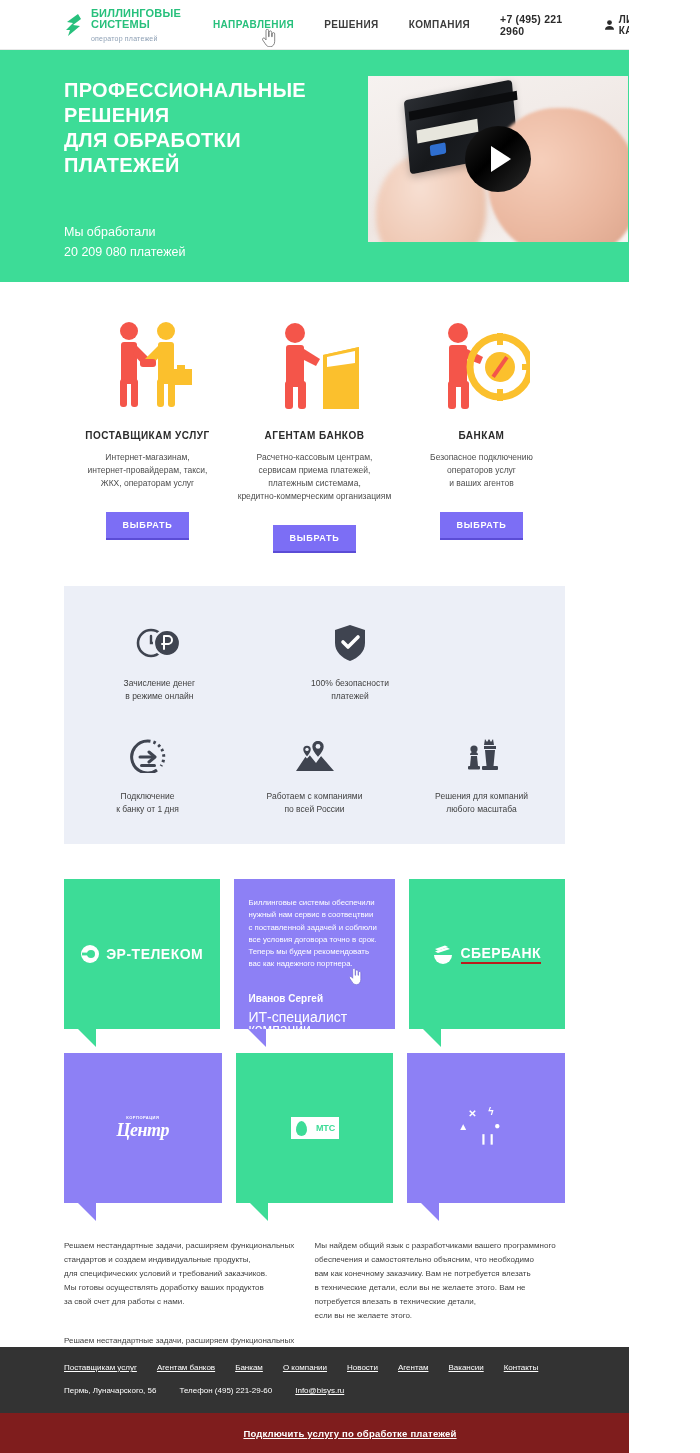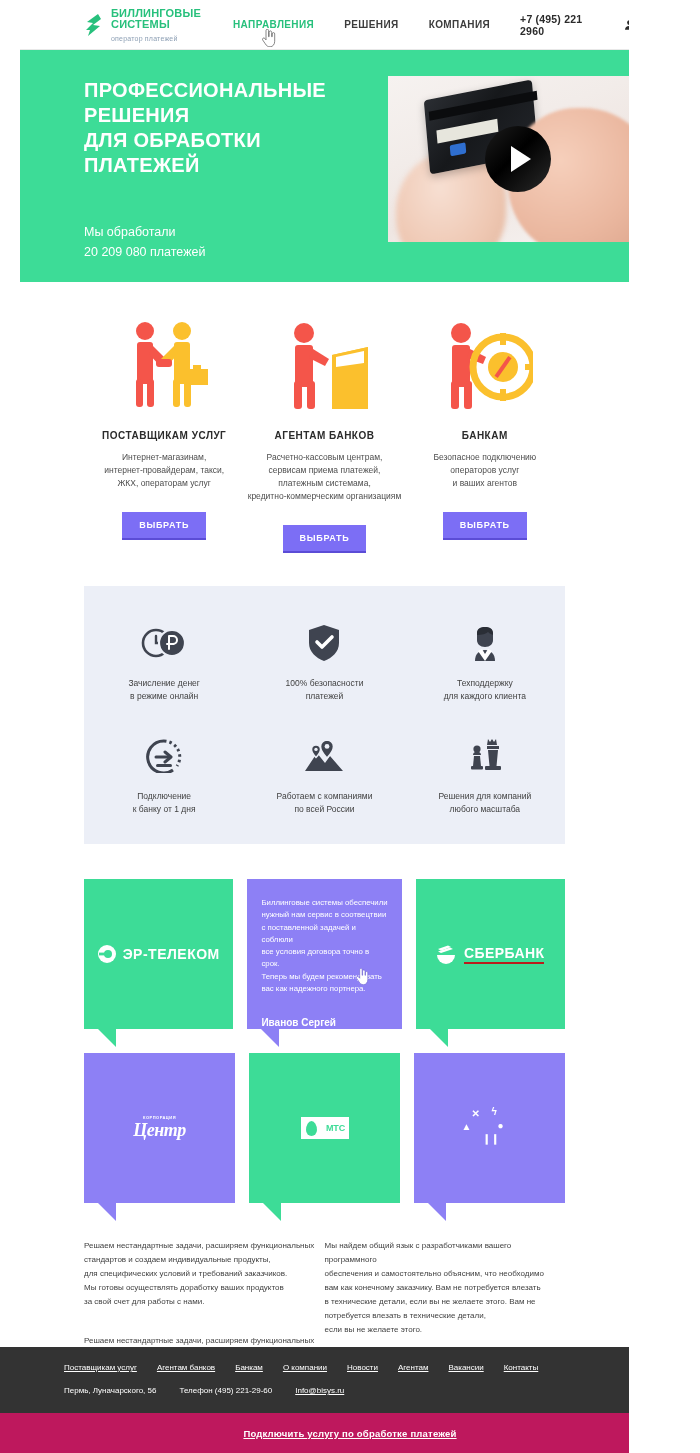--- a/index.html
+++ b/index.html
@@ -3,21 +3,21 @@
 <meta charset="utf-8">
 <style>
   * { box-sizing: border-box; margin: 0; padding: 0; }
   html, body {
     width: 700px;
     background: #ffffff;
     font-family: "Liberation Sans", sans-serif;
     color: #3c3c3c;
     -webkit-font-smoothing: antialiased;
   }
-  .page { width: 629px; height: 1453px; position: relative; overflow: hidden; background:#fff;padding-left:20px; }
+  .page { width: 629px; height: 1453px; position: relative; overflow: hidden; background:#fff; }
 
   
   .header {
     height: 50px; width: 700px;
     display: flex; align-items: center;
     background: #ffffff;
     border-bottom: 1px solid #e8e8e8;
   }
   .logo-wrap { display: flex; align-items: center; margin-left: 64px; }
   .logo-mark { width: 20px; height: 24px; position: relative; margin-right: 7px; flex: none; }
@@ -184,21 +184,21 @@
   .footer-dark { background: #333333; padding: 16px 64px 18px 64px; }
   .f-links { display: flex; flex-wrap: wrap; }
   .f-link {
     color: #ffffff; font-size: 8px; margin-right: 20px;
     text-decoration: underline; cursor: pointer;
   }
   .f-contacts { display: flex; margin-top: 14px; align-items: center; }
   .f-ct { color: #ffffff; font-size: 8px; margin-right: 23px; }
   .f-ct.link { text-decoration: underline; cursor:pointer; margin-right:0;}
   .footer-cta {
-    background: #be185d; height: 40px;
+    background: #7f1d1d; height: 40px;
     display: flex; align-items: center; justify-content: center;
   }
   .cta-link {
     color: #ffffff; font-size: 9.5px; font-weight: bold;
     text-decoration: underline; letter-spacing: .2px; cursor: pointer;
   }
 </style>
 </head>
 <body>
 
@@ -371,34 +371,20 @@
             <path d="M15 0 L30 5 v13c0 9-7 15-15 18C7 33 0 27 0 18V5z" fill="#3f4450"></path>
             <path d="M8 17 l5 5 10-10" stroke="#fff" stroke-width="3.6" fill="none" stroke-linecap="round" stroke-linejoin="round"></path>
           </svg>
         </div>
         <div class="feat-label">
           <div>100% безопасности</div>
           <div>платежей</div>
         </div>
       </div>
 
-      <div class="feat-cell">
-        <div class="feat-icon">
-          <svg width="32" height="36" viewBox="0 0 32 36">
-            <path d="M16 2c-5 0-8 3-8 8v5c0 4 3 7 8 7s8-3 8-7v-5c0-5-3-8-8-8z" fill="#3f4450"></path>
-            <path d="M8 8c0-4 3-6 8-6s8 2 8 6v2c-3-1-5-3-5-3-2 2-6 3-11 3z" fill="#2a2e36"></path>
-            <path d="M6 36c0-7 4-11 10-11s10 4 10 11z" fill="#3f4450"></path>
-            <path d="M13 24 l3 5 3-5 4 2-7 10-7-10z" fill="#ffffff"></path>
-          </svg>
-        </div>
-        <div class="feat-label">
-          <div>Техподдержку</div>
-          <div>для каждого клиента</div>
-        </div>
-      </div>
     </div>
 
     <div class="feat-row second">
 
       <div class="feat-cell">
         <div class="feat-icon">
           <svg width="36" height="34" viewBox="0 0 36 34">
             <path d="M18 2a16 16 0 1 0 9 29" fill="none" stroke="#3f4450" stroke-width="3"></path>
             <path d="M18 2a16 16 0 0 1 13 25" fill="none" stroke="#3f4450" stroke-width="3" stroke-dasharray="2.5 3"></path>
             <path d="M10 18 h14" stroke="#3f4450" stroke-width="3" stroke-linecap="round"></path>

